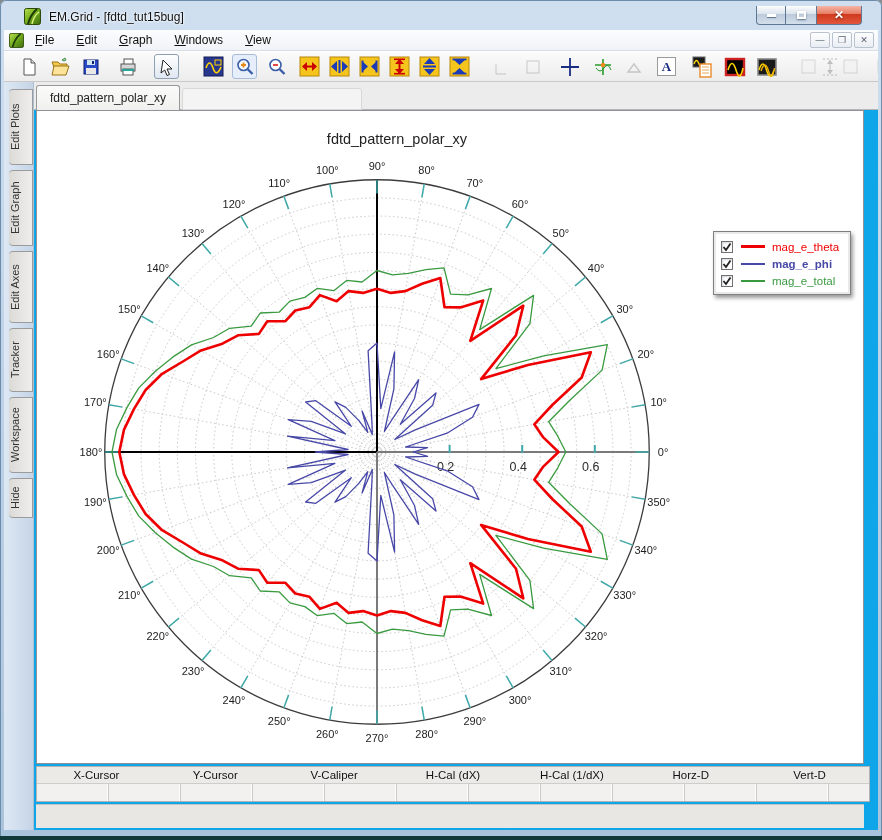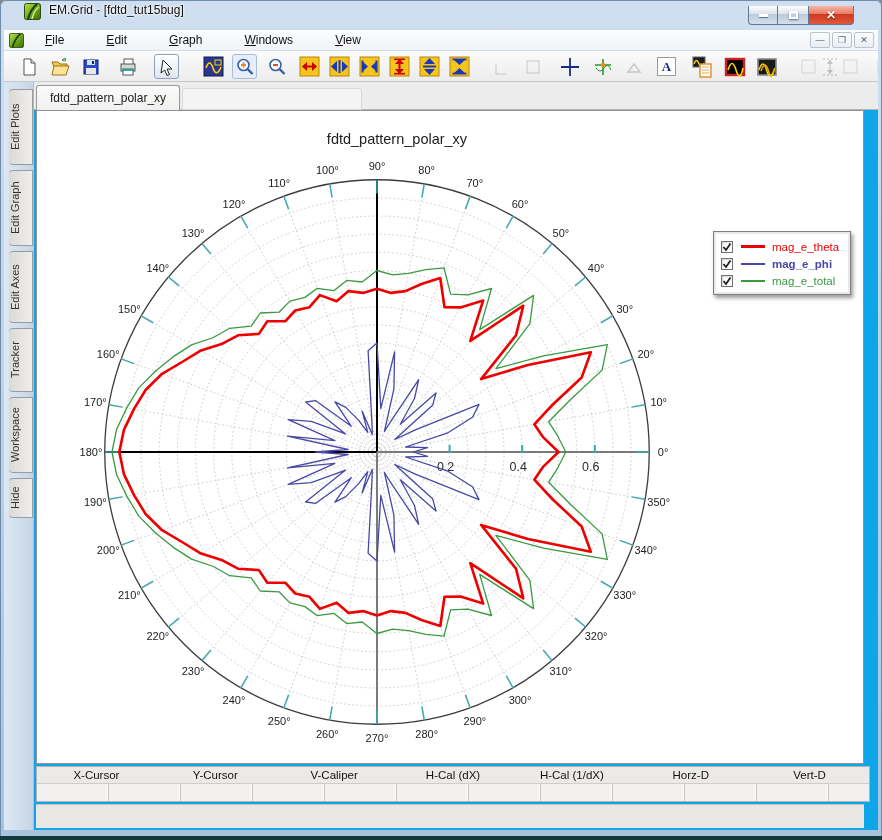--- a/index.html
+++ b/index.html
@@ -1,37 +1,37 @@
 <!DOCTYPE html>
 <html><head>
 <meta charset="utf-8">
 <style>
   * { margin:0; padding:0; box-sizing:border-box; }
   html,body { width:882px; height:840px; font-family:"Liberation Sans", sans-serif; background:#888; }
   .frame { position:relative; width:882px; height:840px; background:linear-gradient(#cfdff0,#a9c3dd); border-radius:6px 6px 0 0; overflow:hidden; box-shadow:inset 0 0 0 1px #6d8cab; }
   .bottom-edge { position:absolute; left:0; right:0; bottom:0; height:4px; background:#12393a; }
 
   
-  .titlebar { position:absolute; left:4px; top:3px; right:16px; height:27px; display:flex; }
+  .titlebar { position:absolute; left:4px; top:3px; right:8px; height:27px; display:flex; align-items:center; }
   .app-icon { width:17px; height:17px; margin-left:20px; }
   .title-text { margin-left:8px; font-size:12px; color:#111; text-shadow:0 0 3px #fff, 0 0 3px #fff; }
   .win-btns { position:absolute; right:12px; top:3px; display:flex; }
   .wbtn { height:19px; border:1px solid #5d7894; border-top:none; display:flex; align-items:center; justify-content:center;
           background:linear-gradient(#fdfdfd,#d9e2ec 45%,#bccadb 46%,#d3dfeb); color:#333; font-size:10px; }
   .wbtn.min { width:30px; border-radius:0 0 0 4px; }
   .wbtn.max { width:31px; border-left:none; }
   .wbtn.close { width:45px; border-left:none; border-radius:0 0 4px 0;
           background:linear-gradient(#f6b5a6,#e67a62 45%,#cf3a1e 46%,#e2573c); color:#fff; font-size:12px; font-weight:bold; text-shadow:0 1px 2px #7a1708; }
   .minbar { width:9px; height:3px; background:#fff; box-shadow:0 1px 1px #5a7088; }
   .maxbox { width:9px; height:8px; border:2px solid #fff; box-shadow:0 1px 2px #5a7088; }
 
   
   .menubar { position:absolute; left:4px; top:30px; right:4px; height:21px; background:linear-gradient(#fcfdfe,#f0f3f7); border-bottom:1px solid #d7dde4; display:flex; align-items:center; }
   .menu-icon { width:15px; height:15px; margin-left:5px; }
-  .menu-item { display:inline-block; padding:0 21px; font-size:12px; line-height:20px; color:#111; }
+  .menu-item { display:inline-block; padding:0 11px; font-size:12px; line-height:20px; color:#111; }
   .menu-item::first-letter { text-decoration:underline; }
   .mdi-btns { position:absolute; right:4px; top:2px; display:flex; gap:2px; }
   .mdibtn { width:20px; height:16px; border:1px solid #b9c3cf; background:linear-gradient(#fefefe,#e9edf3); color:#5a6470; font-size:9px; display:flex; align-items:center; justify-content:center; border-radius:2px; }
 
   
   .toolbar { position:absolute; left:4px; top:51px; right:4px; height:31px; background:linear-gradient(#fbfbfb,#ececec); border-top:1px solid #fff; border-bottom:1px solid #c9c9c9; display:flex; align-items:center; overflow:hidden; }
   .tbtn { width:25px; height:25px; display:flex; align-items:center; justify-content:center; flex:0 0 auto; }
   .tbtn.pressed { border:1px solid #8fa0b5; border-radius:3px; background:linear-gradient(#ffffff,#dfe7f1); }
   .tbtn.hover { border:1px solid #a6bcd8; border-radius:3px; background:#e6eefb; }
   .tspacer { flex:0 0 auto; }

